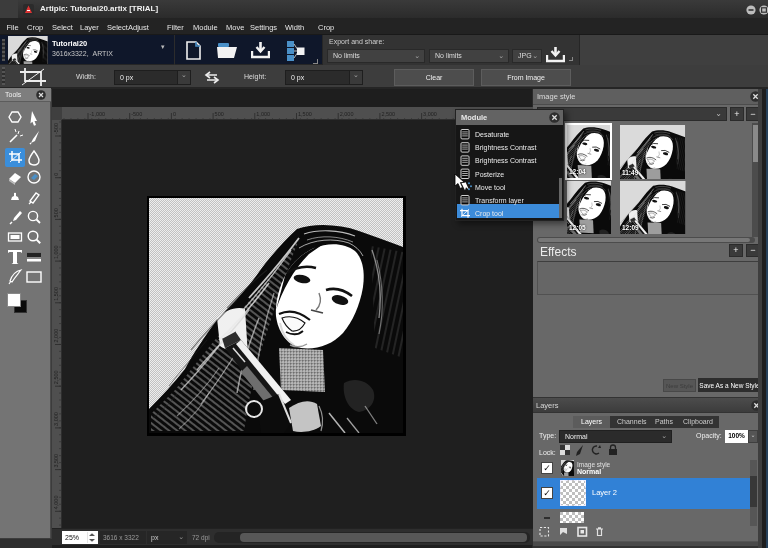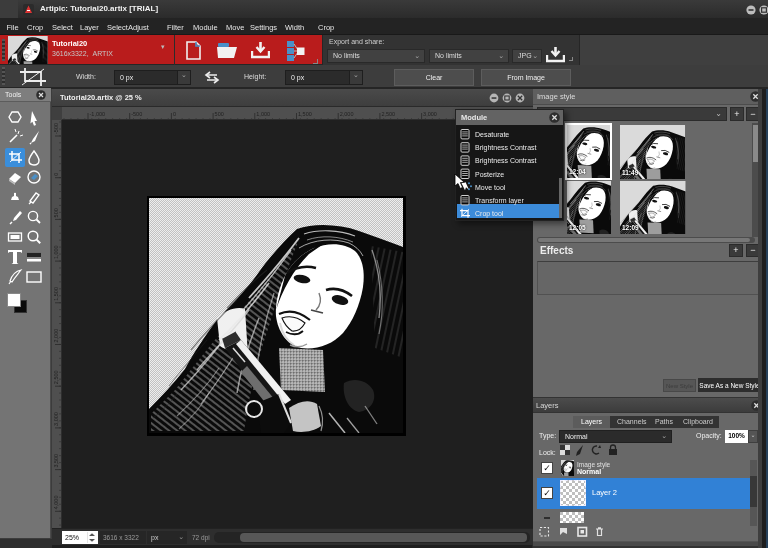--- a/index.html
+++ b/index.html
@@ -124,21 +124,21 @@
   <span class="ab tt" style="left:107px;top:5px">Select</span>
   <span class="ab tt" style="left:128px;top:5px">Adjust</span>
   <span class="ab tt" style="left:167px;top:5px">Filter</span>
   <span class="ab tt" style="left:193px;top:5px">Module</span>
   <span class="ab tt" style="left:226px;top:5px">Move</span>
   <span class="ab tt" style="left:250px;top:5px">Settings</span>
   <span class="ab tt" style="left:285px;top:5px">Width</span>
   <span class="ab tt" style="left:318px;top:5px">Crop</span>
 </div>
 
-<div class="ab" style="left:0;top:35px;width:760px;height:30px;background:#b91c1c;border-bottom:1px solid #262626">
+<div class="ab" style="left:0;top:35px;width:760px;height:30px;background:#0f172a;border-bottom:1px solid #262626">
   <div class="ab" style="left:2px;top:4px;width:3px;height:22px;background:repeating-linear-gradient(#555 0 2px,#2e2e2e 2px 4px)"></div>
   <svg class="ab" style="left:8px;top:1px" width="41" height="28" viewBox="50 20 210 145" preserveAspectRatio="xMidYMid slice">
       <use href="#artsym" width="254" height="235"></use>
     </svg>
   <span class="ab" style="left:52px;top:4px;font-size:7.5px;font-weight:bold;color:#fff">Tutorial20</span>
   <span class="ab" style="left:52px;top:15px;font-size:7px;color:#c6c6c6">3616x3322,&nbsp;&nbsp;ARTIX</span>
   <span class="ab" style="left:161px;top:8px;font-size:7px;color:#bbb">▾</span>
   <div class="ab" style="left:174px;top:0;width:1px;height:30px;background:#2c2c2c"></div>
 
   <svg class="ab" style="left:185px;top:6px" width="17" height="19" viewBox="0 0 17 19">
@@ -200,31 +200,20 @@
   <span class="ab" style="left:244px;top:8px;font-size:7px;color:#ddd">Height:</span>
   <div class="ab" style="left:285px;top:5px;width:78px;height:15px;background:#2b2b2b;border:1px solid #1e1e1e">
     <span class="ab" style="left:5px;top:3px;font-size:7px;color:#eee">0 px</span>
     <div class="ab" style="right:0;top:0;width:13px;height:13px;background:#3a3a3a;border-left:1px solid #1e1e1e;color:#aaa;font-size:7px;text-align:center">⌄</div>
   </div>
   <div class="ab" style="left:394px;top:4px;width:80px;height:17px;background:#4d4d4d;border:1px solid #5d5d5d;color:#f0f0f0;font-size:7px;text-align:center;padding-top:4px">Clear</div>
   <div class="ab" style="left:481px;top:4px;width:90px;height:17px;background:#4d4d4d;border:1px solid #5d5d5d;color:#f0f0f0;font-size:7px;text-align:center;padding-top:4px">From Image</div>
 </div>
 
 <div class="ab" style="left:52px;top:89px;width:481px;height:459px;background:#1e1e1e;border-right:1px solid #2a2a2a">
-  <div class="ab" style="left:0;top:0;width:481px;height:18px;background:linear-gradient(#4a4a4a,#3e3e3e);border-bottom:1px solid #2a2a2a">
-    <span class="ab" style="left:8px;top:4px;font-size:7.5px;font-weight:bold;color:#f0f0f0">Tutorial20.artix @ 25 %</span>
-    <svg class="ab" style="left:437px;top:4px" width="38" height="10" viewBox="0 0 38 10">
-      <circle cx="5" cy="5" r="4.4" fill="#b5b5b5"></circle>
-        <rect x="2.6" y="4.3" width="4.8" height="1.5" fill="#333"></rect>
-      <circle cx="18" cy="5" r="4.4" fill="#b5b5b5"></circle>
-        <rect x="15.8" y="3" width="4.4" height="4" fill="none" stroke="#333" stroke-width="1.1"></rect>
-      <circle cx="31" cy="5" r="4.4" fill="#b5b5b5"></circle>
-        <path d="M28.8,2.8 L33.2,7.2 M33.2,2.8 L28.8,7.2" stroke="#333" stroke-width="1.3"></path>
-    </svg>
-  </div>
 
   <div class="ab" style="left:0;top:18px;width:10px;height:13px;background:#3f3f3f"></div>
   <div class="ab" style="left:10px;top:18px;width:471px;height:13px;background:#4f4f4f;border-bottom:1px solid #2e2e2e;overflow:hidden" id="hruler"><svg width="471" height="13" viewBox="0 0 471 13">
         <line x1="2" y1="10" x2="2" y2="13" stroke="#333" stroke-width="0.7"></line>
         <line x1="8.95" y1="10" x2="8.95" y2="13" stroke="#333" stroke-width="0.7"></line>
         <line x1="15.899999999999999" y1="10" x2="15.899999999999999" y2="13" stroke="#333" stroke-width="0.7"></line>
         <line x1="22.849999999999998" y1="10" x2="22.849999999999998" y2="13" stroke="#333" stroke-width="0.7"></line>
         <line x1="29.799999999999997" y1="10" x2="29.799999999999997" y2="13" stroke="#333" stroke-width="0.7"></line>
         <line x1="36.75" y1="10" x2="36.75" y2="13" stroke="#333" stroke-width="0.7"></line>
         <line x1="43.7" y1="10" x2="43.7" y2="13" stroke="#333" stroke-width="0.7"></line>
@@ -540,21 +529,21 @@
   <span class="ab" style="left:89px;top:135px;font-size:6.5px;font-weight:bold;color:#fff;text-shadow:0 0 2px #000">12:09</span>
 
   <div class="ab" style="left:219px;top:34px;width:7px;height:114px;background:#4c4c4c">
       <div class="ab" style="left:1px;top:2px;width:5px;height:37px;background:#8a8a8a"></div>
     </div>
 
   <div class="ab" style="left:4px;top:148px;width:218px;height:6px;background:#4c4c4c;border-radius:3px">
       <div class="ab" style="left:1px;top:1px;width:212px;height:4px;background:#777;border-radius:2px"></div>
     </div>
 
-  <span class="ab" style="left:7px;top:156px;font-size:10px;font-weight:bold;color:#ececec">Effects</span>
+  <span class="ab" style="left:7px;top:156px;font-size:12px;font-weight:normal;color:#ececec">Effects</span>
   <div class="ab" style="left:196px;top:155px;width:14px;height:13px;background:#3a3a3a;border:1px solid #2b2b2b;color:#eee;font-size:9px;text-align:center;line-height:11px">+</div>
   <div class="ab" style="left:213px;top:155px;width:14px;height:13px;background:#3a3a3a;border:1px solid #2b2b2b;color:#eee;font-size:9px;text-align:center;line-height:11px">−</div>
   <div class="ab" style="left:4px;top:172px;width:222px;height:34px;border:1px solid #515151;border-top-color:#3e3e3e;background:#666"></div>
 
   <div class="ab" style="left:130px;top:290px;width:33px;height:13px;background:#565656;border:1px solid #484848;color:#3c3c3c;font-size:6px;text-align:center;padding-top:3px">New Style</div>
   <div class="ab" style="left:165px;top:289px;width:63px;height:14px;background:#2d2d2d;color:#fff;font-size:6.5px;text-align:center;padding-top:4px">Save As a New Style</div>
 
   <div class="ab" style="left:0;top:308px;width:235px;height:151px;background:#686868;border-top:1px solid #333">
     <div class="ab" style="left:0;top:0;width:235px;height:15px;background:linear-gradient(#4c4c4c,#3c3c3c);border-bottom:1px solid #333">
       <span class="ab" style="left:3px;top:3px;font-size:7.5px;color:#d8d8d8">Layers</span>

